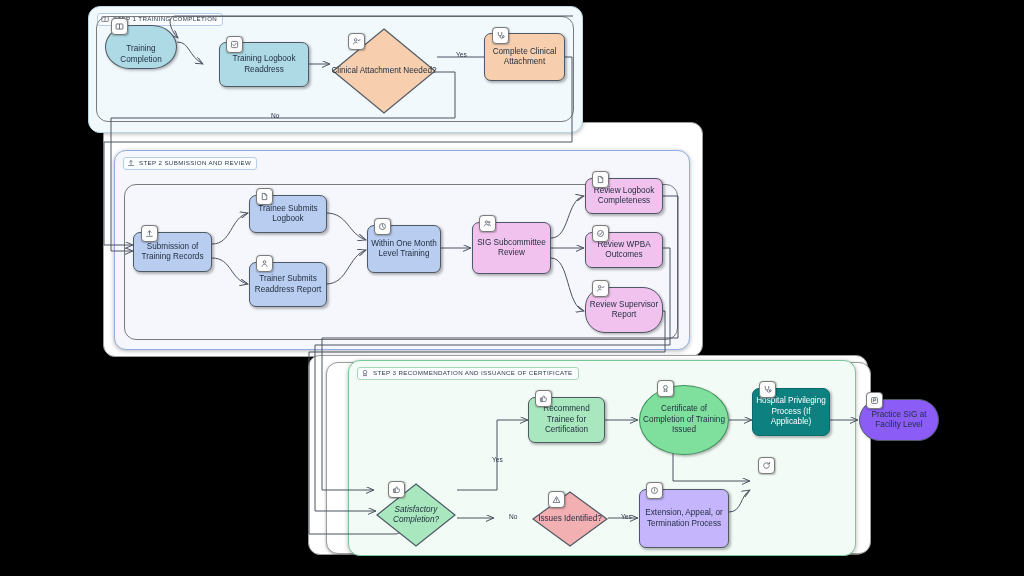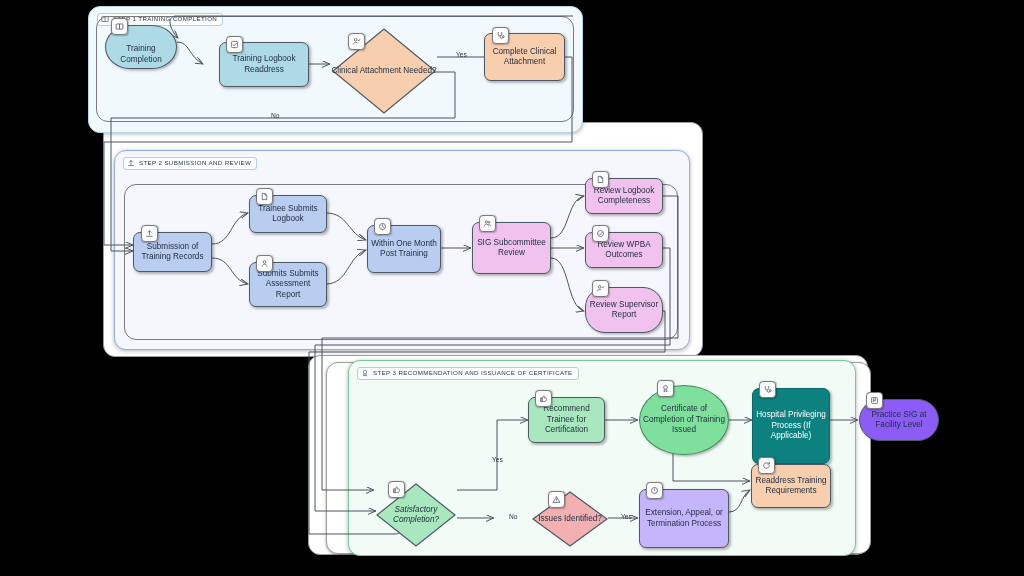--- a/index.html
+++ b/index.html
@@ -195,31 +195,31 @@
     <span>Trainee Submits Logbook</span>
   </div>
   <div class="badge" style="left:256px;top:188px;">
     <svg viewBox="0 0 16 16">
         <path d="M4 2.5h5l3 3v8H4z" fill="none" stroke="#4a5260" stroke-width="1.3" stroke-linejoin="round"></path>
         <path d="M9 2.5v3h3" fill="none" stroke="#4a5260" stroke-width="1.3" stroke-linejoin="round"></path>
       </svg>
   </div>
 
   <div class="node rect" style="left:249px;top:262px;width:78px;height:45px;background:#b9cdf0;">
-    <span>Submits Submits Assessment Report</span>
+    <span>Trainer Submits Readdress Report</span>
   </div>
   <div class="badge" style="left:256px;top:255px;">
     <svg viewBox="0 0 16 16">
         <circle cx="8" cy="5.3" r="2.4" fill="none" stroke="#4a5260" stroke-width="1.3"></circle>
         <path d="M3.6 13c.7-2.4 2.4-3.6 4.4-3.6S11.7 10.6 12.4 13" fill="none" stroke="#4a5260" stroke-width="1.3" stroke-linecap="round"></path>
       </svg>
   </div>
 
   <div class="node rect" style="left:367px;top:225px;width:74px;height:48px;background:#b9cdf0;">
-    <span>Within One Month Post Training</span>
+    <span>Within One Month Level Training</span>
   </div>
   <div class="badge" style="left:374px;top:218px;">
     <svg viewBox="0 0 16 16">
         <circle cx="8" cy="8" r="5.4" fill="none" stroke="#4a5260" stroke-width="1.3"></circle>
         <path d="M8 4.8V8l2.4 1.6" fill="none" stroke="#4a5260" stroke-width="1.3" stroke-linecap="round"></path>
       </svg>
   </div>
 
   <div class="node rect" style="left:472px;top:222px;width:79px;height:52px;background:#f2c2ee;">
     <span>SIG Subcommittee Review</span>
@@ -287,21 +287,21 @@
   <div class="node ellipse" style="left:639px;top:385px;width:90px;height:70px;background:#7fe09d;">
     <span>Certificate of Completion of Training Issued</span>
   </div>
   <div class="badge" style="left:657px;top:380px;">
     <svg viewBox="0 0 16 16">
         <circle cx="8" cy="6" r="3.4" fill="none" stroke="#4a5260" stroke-width="1.3"></circle>
         <path d="M6.1 9.3 5.2 13.6 8 12.1l2.8 1.5-.9-4.3" fill="none" stroke="#4a5260" stroke-width="1.3" stroke-linejoin="round"></path>
       </svg>
   </div>
 
-  <div class="node rect" style="left:752px;top:388px;width:78px;height:76px;background:#0d8080;color:#ffffff;border-color:#0a6a6a;">
+  <div class="node rect" style="left:752px;top:388px;width:78px;height:48px;background:#0d8080;color:#ffffff;border-color:#0a6a6a;">
     <span>Hospital Privileging Process (If Applicable)</span>
   </div>
   <div class="badge" style="left:759px;top:381px;">
     <svg viewBox="0 0 16 16">
         <path d="M4 2.5v3.2a3.1 3.1 0 0 0 6.2 0V2.5" fill="none" stroke="#4a5260" stroke-width="1.3" stroke-linecap="round"></path>
         <path d="M7.1 8.8v1.6a3 3 0 0 0 5.9 0" fill="none" stroke="#4a5260" stroke-width="1.3"></path>
         <circle cx="13" cy="9.8" r="1.6" fill="none" stroke="#4a5260" stroke-width="1.3"></circle>
       </svg>
   </div>
 
@@ -333,23 +333,20 @@
     <span>Extension, Appeal, or Termination Process</span>
   </div>
   <div class="badge" style="left:646px;top:482px;">
     <svg viewBox="0 0 16 16">
         <circle cx="8" cy="8" r="5.4" fill="none" stroke="#4a5260" stroke-width="1.3"></circle>
         <path d="M8 5v3.4" stroke="#4a5260" stroke-width="1.2" stroke-linecap="round"></path>
         <circle cx="8" cy="10.6" r=".65" fill="#4a5260"></circle>
       </svg>
   </div>
 
-  <div class="node rect" style="left:751px;top:464px;width:80px;height:44px;background:#f7ceae;">
-    <span>Readdress Training Requirements</span>
-  </div>
   <div class="badge" style="left:758px;top:457px;">
     <svg viewBox="0 0 16 16">
         <path d="M13 8a5 5 0 1 1-1.6-3.6" fill="none" stroke="#4a5260" stroke-width="1.3" stroke-linecap="round"></path>
         <path d="M13.2 2.4v3h-3" fill="none" stroke="#4a5260" stroke-width="1.3" stroke-linecap="round" stroke-linejoin="round"></path>
       </svg>
   </div>
 
 </div>
 
 </body></html>

